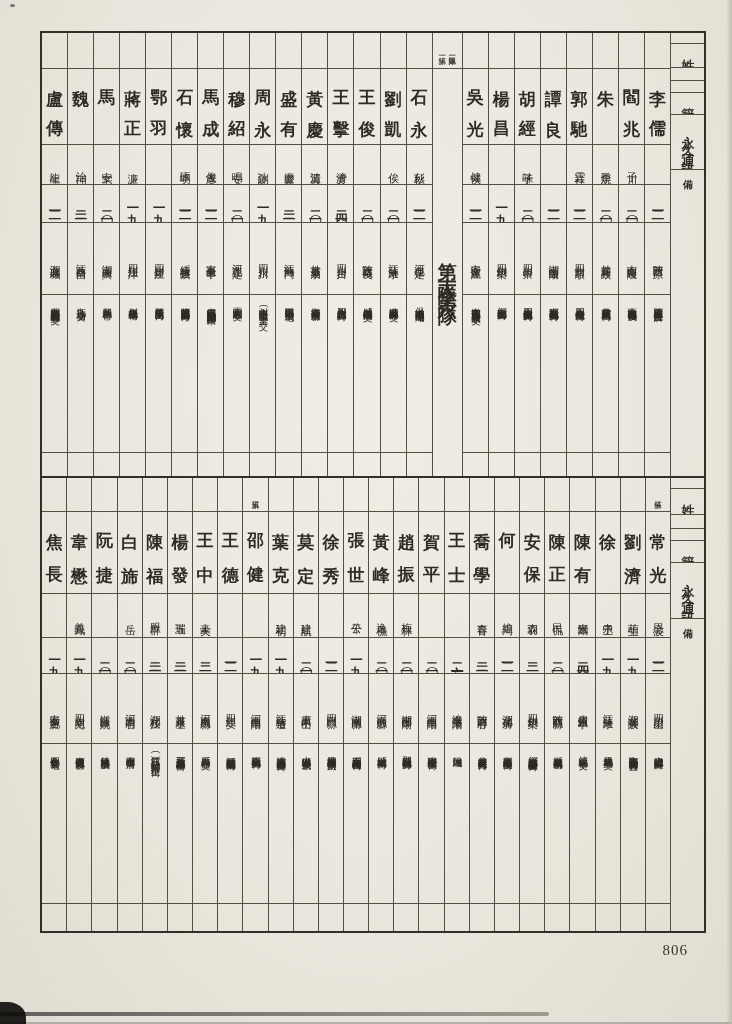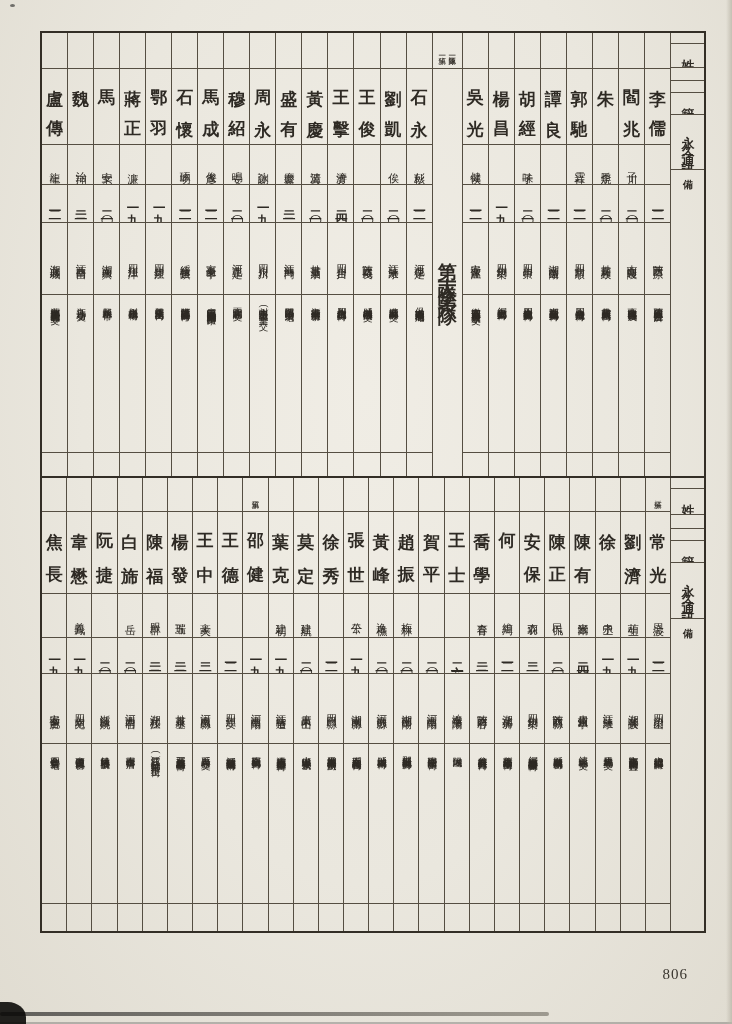--- a/index.html
+++ b/index.html
@@ -53,21 +53,21 @@
   .addrt{ font-size:9.5px; line-height:11.5px; letter-spacing:0.5px; max-height:100%; }
   .remt{ font-size:9px; }
 
   .notecell{ flex-direction:row-reverse; gap:1px; padding:1px 0; }
   .nt{ font-size:7.5px; line-height:9px; }
 
   .bigcell{ flex:1 1 auto; border-bottom:none; }
   .bigt{ font-size:19px; font-weight:700; letter-spacing:7px; }
 
   .pagenum{
-    position:absolute; right:44px; top:966px;
+    position:absolute; right:44px; top:942px;
     font-size:15px; letter-spacing:1px; color:#3a362f;
   }
 
   .artifact{ position:absolute; }
   .art-bottom-line{ left:0; bottom:8px; width:75%; height:4px; opacity:.6;
     background:linear-gradient(90deg,#0a0a0a,#6e6a60); border-radius:2px; }
   .art-bottom-edge{ left:0; bottom:0; width:100%; height:2px; background:#555; opacity:.35; }
   .art-corner{ left:0; bottom:0; width:26px; height:22px; background:#0c0b09;
     border-radius:0 70% 0 0; opacity:.9; }
   .art-right-shade{ right:0; top:0; width:6px; height:100%; opacity:.8;

